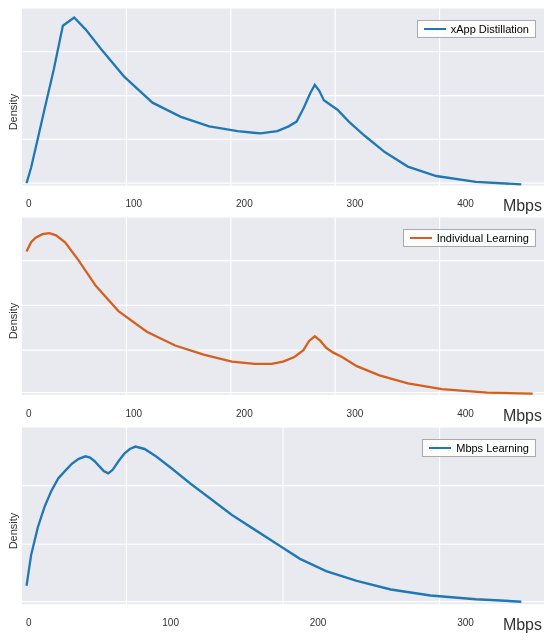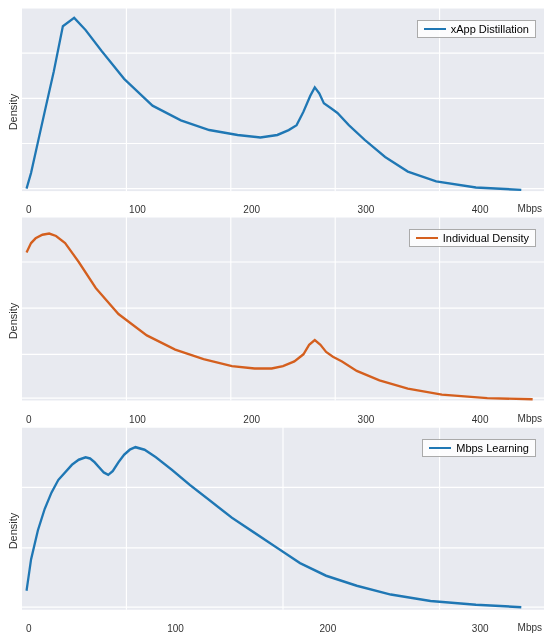--- a/index.html
+++ b/index.html
@@ -54,21 +54,21 @@
     .x-ticks {
       flex: 1;
       display: flex;
       flex-direction: row;
       justify-content: space-between;
       padding: 1px 4px 0 4px;
       font-size: 10px;
       color: #333;
     }
     .x-unit {
-      font-size: 10px;
+      font-size: 16px;
       color: #333;
       padding-right: 2px;
       padding-top: 0px;
       white-space: nowrap;
       padding-left: 25px;
     }
     .legend-box {
       position: absolute;
       top: 6px;
       right: 8px;
@@ -219,21 +219,21 @@
             315,138
             340,145
             370,150
             410,153
             450,154
           "></polyline>
       </svg>
 
       <div class="legend-box">
         <div class="legend-line" style="background:#d45f1e;"></div>
-        <span>Individual Density</span>
+        <span>Individual Learning</span>
       </div>
       <div class="x-axis-row">
         <div class="x-ticks">
           <span>0</span>
           <span>100</span>
           <span>200</span>
           <span>300</span>
           <span>400</span>
         </div>
         <div class="x-unit">Mbps</div>

